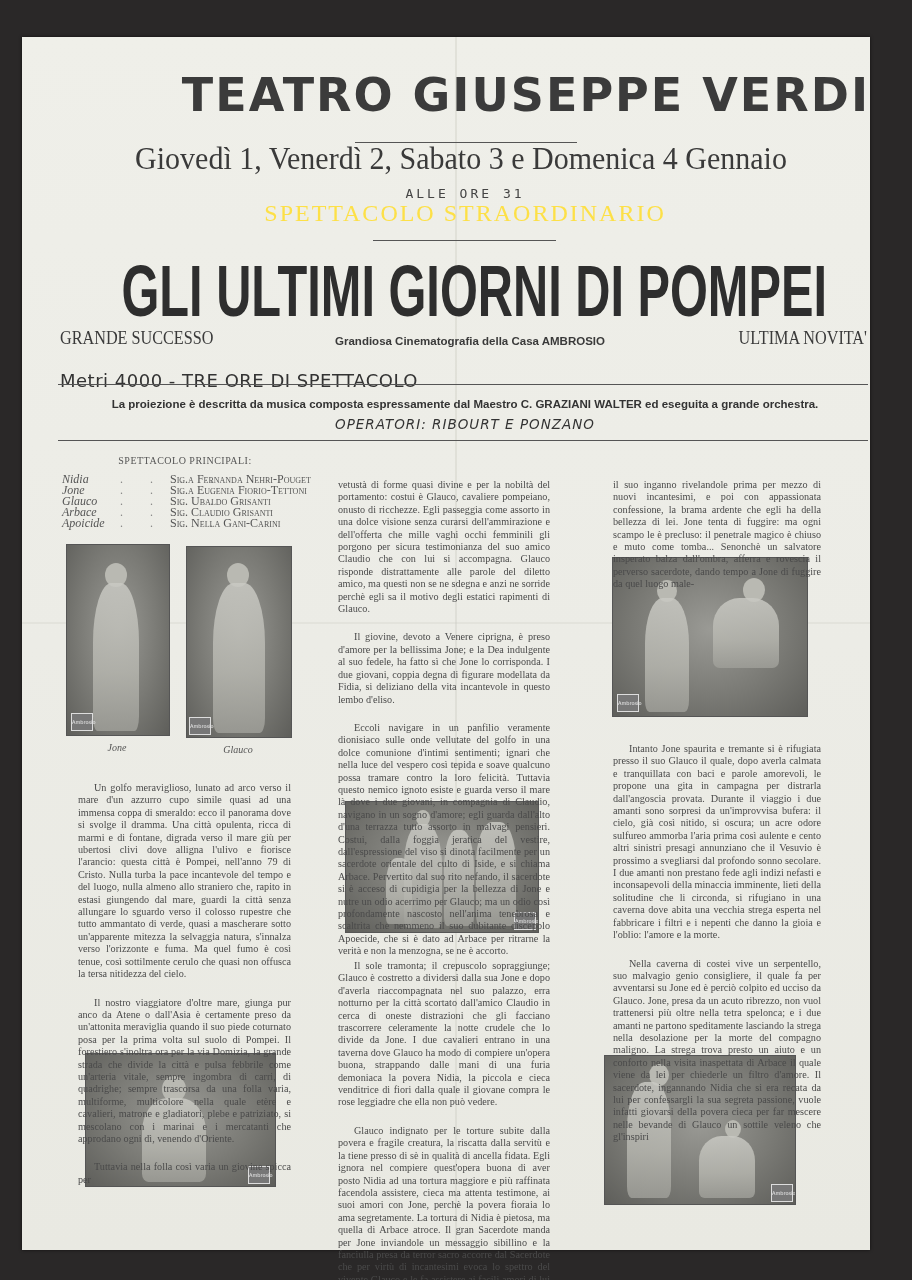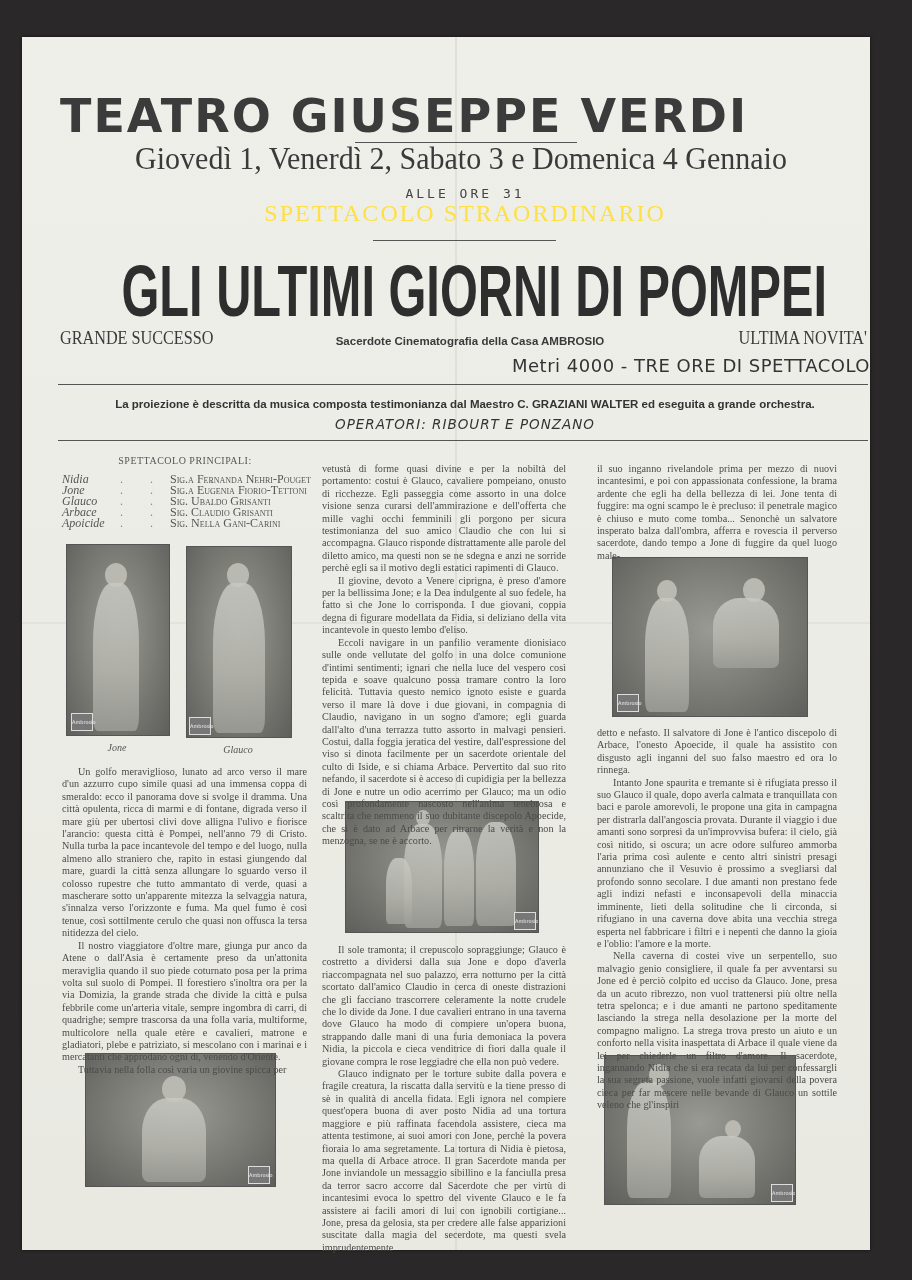--- a/index.html
+++ b/index.html
@@ -12,21 +12,21 @@
   .paper {
     position: absolute; left: 22px; top: 37px; width: 848px; height: 1213px;
     background: linear-gradient(180deg, #efefe9 0%, #ecece6 50%, #e9e9e2 100%);
     box-shadow: 0 0 3px rgba(0,0,0,0.6);
   }
   .fold-v { position: absolute; left: 455px; top: 37px; width: 2px; height: 1213px; background: rgba(200,200,190,0.35); }
   .fold-h { position: absolute; left: 22px; top: 622px; width: 848px; height: 2px; background: rgba(200,200,190,0.25); }
   .abs { position: absolute; color: #3a3a3a; }
 
   .t-theatre {
-    left: 60px; top: 89px; width: 810px; text-align: left;
+    left: 60px; top: 68px; width: 810px; text-align: right;
     font-family: "DejaVu Sans", sans-serif; font-weight: bold;
     font-size: 46px; letter-spacing: 2px; color: #3b3b3b;
   }
   .rule { position: absolute; height: 1px; background: #555; }
   .t-dates {
     left: 52px; top: 142px; width: 818px; text-align: center;
     font-family: "Liberation Serif", serif; font-size: 30px; color: #3a3a3a;
     transform: scaleY(1.05);
   }
   .t-hour {
@@ -51,21 +51,21 @@
   .t-mid-tag {
     left: 280px; top: 335px; width: 380px; text-align: center;
     font-family: "Liberation Sans", sans-serif; font-size: 11.5px; font-weight: bold; color: #3a3a3a;
   }
   .t-right-tag {
     left: 660px; top: 328px; width: 207px; text-align: right;
     font-family: "Liberation Serif", serif; font-size: 18px; color: #3a3a3a;
     transform: scaleX(0.9); transform-origin: right;
   }
   .t-meters {
-    left: 60px; top: 355px; width: 810px; text-align: right;
+    left: 60px; top: 370px; width: 810px; text-align: left;
     font-family: "DejaVu Sans", sans-serif; font-size: 18px; color: #333; letter-spacing: 0.5px;
   }
   .t-music {
     left: 60px; top: 398px; width: 810px; text-align: center;
     font-family: "Liberation Sans", sans-serif; font-size: 11.5px; font-weight: bold; color: #333;
   }
   .t-operators {
     left: 60px; top: 416px; width: 810px; text-align: center;
     font-family: "DejaVu Sans", sans-serif; font-style: italic; font-size: 13.5px; letter-spacing: 1px; color: #333;
   }
@@ -95,43 +95,43 @@
     background: #777; color: #eee; font-size: 5px; text-align: center; line-height: 16px;
     font-family: "DejaVu Sans", sans-serif;
   }
   .caption {
     position: absolute; font-family: "Liberation Serif", serif; font-style: italic; font-size: 10px; color: #555; text-align: center;
   }
   .col {
     position: absolute; font-family: "Liberation Serif", serif; font-size: 10.2px; line-height: 12.4px;
     color: #4a4a4a; text-align: justify; hyphens: manual;
   }
-  .col p { margin: 0; }
+  .col p { margin: 16px; }
   .col p.indent { text-indent: 16px; }
 </style>
 </head>
 <body>
 
 <div class="paper"></div>
 <div class="fold-v"></div>
 <div class="fold-h"></div>
 
 <div class="abs t-theatre">TEATRO GIUSEPPE VERDI</div>
 <div class="rule" style="left:355px; top:142px; width:222px;"></div>
 <div class="abs t-dates">Giovedì 1, Venerdì 2, Sabato 3 e Domenica 4 Gennaio</div>
 <div class="abs t-hour">ALLE ORE 31</div>
 <div class="abs t-special">SPETTACOLO STRAORDINARIO</div>
 <div class="rule" style="left:373px; top:240px; width:183px;"></div>
 <div class="abs t-film">GLI ULTIMI GIORNI DI POMPEI</div>
 <div class="abs t-left-tag">GRANDE SUCCESSO</div>
-<div class="abs t-mid-tag">Sacerdote Cinematografia della Casa AMBROSIO</div>
+<div class="abs t-mid-tag">Grandiosa Cinematografia della Casa AMBROSIO</div>
 <div class="abs t-right-tag">ULTIMA NOVITA'</div>
 <div class="abs t-meters">Metri 4000 - TRE ORE DI SPETTACOLO</div>
 <div class="rule" style="left:58px; top:384px; width:810px;"></div>
-<div class="abs t-music">La proiezione è descritta da musica composta testimonianza dal Maestro C. GRAZIANI WALTER ed eseguita a grande orchestra.</div>
+<div class="abs t-music">La proiezione è descritta da musica composta espressamente dal Maestro C. GRAZIANI WALTER ed eseguita a grande orchestra.</div>
 <div class="abs t-operators">OPERATORI: RIBOURT E PONZANO</div>
 <div class="rule" style="left:58px; top:440px; width:810px;"></div>
 
 <div class="abs cast-title">SPETTACOLO PRINCIPALI:</div>
 <div class="cast-row" style="top:472px;">
   <span class="cast-role">Nidia</span>
   <span class="cast-dots">. . . .</span>
   <span class="cast-actor">Sig.a Fernanda Nehri-Pouget</span>
 </div>
 <div class="cast-row" style="top:483px;">
@@ -214,16 +214,15 @@
 <div class="col" style="left:322px; top:944px; width:244px; height:270px;">
   <p class="indent">Il sole tramonta; il crepuscolo sopraggiunge; Glauco è costretto a dividersi dalla sua Jone e dopo d'averla riaccompagnata nel suo palazzo, erra notturno per la città scortato dall'amico Claudio in cerca di oneste distrazioni che gli facciano trascorrere celeramente la notte crudele che lo divide da Jone. I due cavalieri entrano in una taverna dove Glauco ha modo di compiere un'opera buona, strappando dalle mani di una furia demoniaca la povera Nidia, la piccola e cieca venditrice di fiori dalla quale il giovane compra le rose leggiadre che ella non può vedere.</p>
   <p class="indent">Glauco indignato per le torture subite dalla povera e fragile creatura, la riscatta dalla servitù e la tiene presso di sè in qualità di ancella fidata. Egli ignora nel compiere quest'opera buona di aver posto Nidia ad una tortura maggiore e più raffinata facendola assistere, cieca ma attenta testimone, ai suoi amori con Jone, perchè la povera fioraia lo ama segretamente. La tortura di Nidia è pietosa, ma quella di Arbace atroce. Il gran Sacerdote manda per Jone inviandole un messaggio sibillino e la fanciulla presa da terror sacro accorre dal Sacerdote che per virtù di incantesimi evoca lo spettro del vivente Glauco e le fa assistere ai facili amori di lui con ignobili cortigiane... Jone, presa da gelosia, sta per credere alle false apparizioni suscitate dalla magia del secerdote, ma questi svela imprudentemente</p>
 </div>
 
 <div class="col" style="left:597px; top:463px; width:240px; height:90px;">
   <p>il suo inganno rivelandole prima per mezzo di nuovi incantesimi, e poi con appassionata confessione, la brama ardente che egli ha della bellezza di lei. Jone tenta di fuggire: ma ogni scampo le è precluso: il penetrale magico è chiuso e muto come tomba... Senonchè un salvatore insperato balza dall'ombra, afferra e rovescia il perverso sacerdote, dando tempo a Jone di fuggire da quel luogo male-</p>
 </div>
 
 <div class="col" style="left:597px; top:727px; width:240px; height:320px;">
-  <p>detto e nefasto. Il salvatore di Jone è l'antico discepolo di Arbace, l'onesto Apoecide, il quale ha assistito con disgusto agli inganni del suo falso maestro ed ora lo rinnega.</p>
   <p class="indent">Intanto Jone spaurita e tremante si è rifugiata presso il suo Glauco il quale, dopo averla calmata e tranquillata con baci e parole amorevoli, le propone una gita in campagna per distrarla dall'angoscia provata. Durante il viaggio i due amanti sono sorpresi da un'improvvisa bufera: il cielo, già così nitido, si oscura; un acre odore sulfureo ammorba l'aria prima così aulente e cento altri sinistri presagi annunziano che il Vesuvio è prossimo a svegliarsi dal profondo sonno secolare. I due amanti non prestano fede agli indizi nefasti e inconsapevoli della minaccia imminente, lieti della solitudine che li circonda, si rifugiano in una caverna dove abita una vecchia strega esperta nel fabbricare i filtri e i nepenti che danno la gioia e l'oblio: l'amore e la morte.</p>
   <p class="indent">Nella caverna di costei vive un serpentello, suo malvagio genio consigliere, il quale fa per avventarsi su Jone ed è perciò colpito ed ucciso da Glauco. Jone, presa da un acuto ribrezzo, non vuol trattenersi più oltre nella tetra spelonca; e i due amanti ne partono speditamente lasciando la strega nella desolazione per la morte del compagno maligno. La strega trova presto un aiuto e un conforto nella visita inaspettata di Arbace il quale viene da lei per chiederle un filtro d'amore. Il sacerdote, ingannando Nidia che si era recata da lui per confessargli la sua segreta passione, vuole infatti giovarsi della povera cieca per far mescere nelle bevande di Glauco un sottile veleno che gl'inspiri</p>
 </div>
 
 </body></html>

